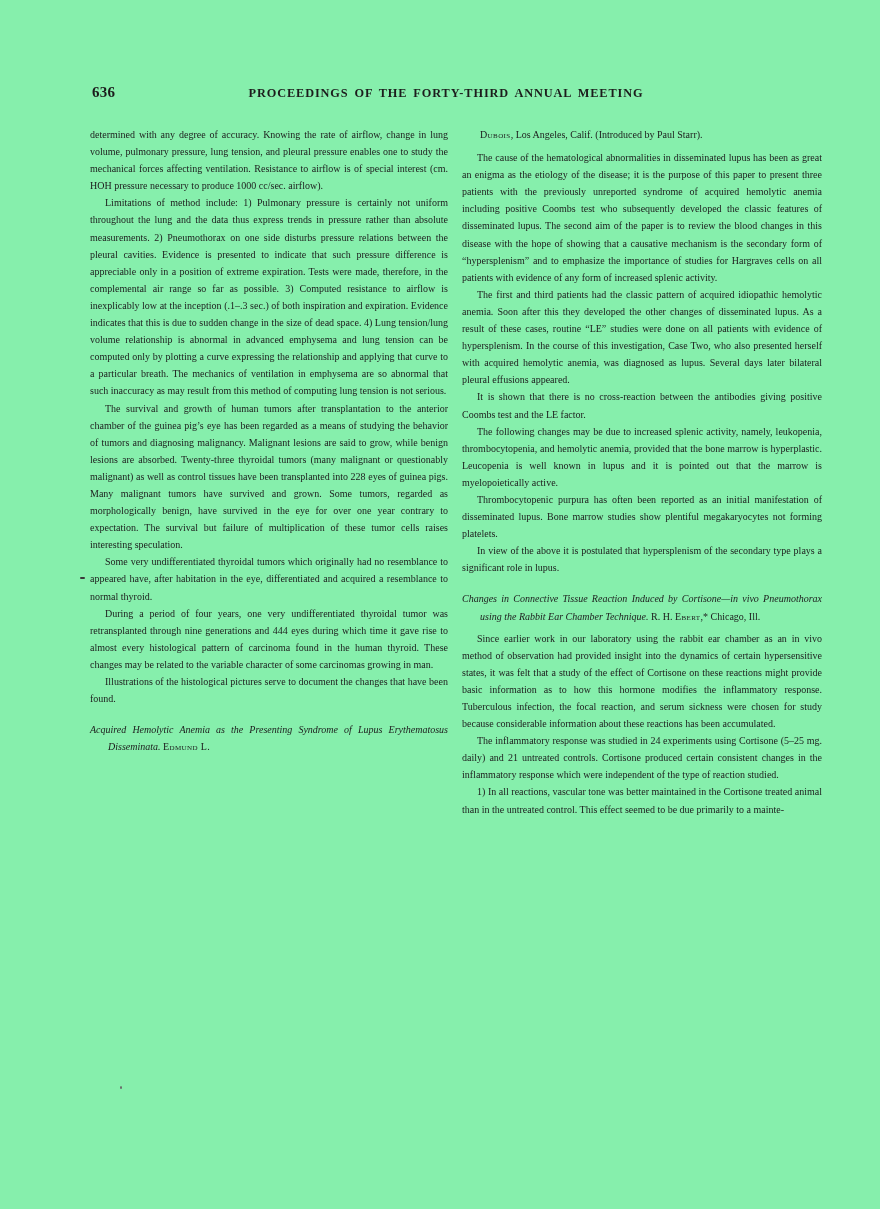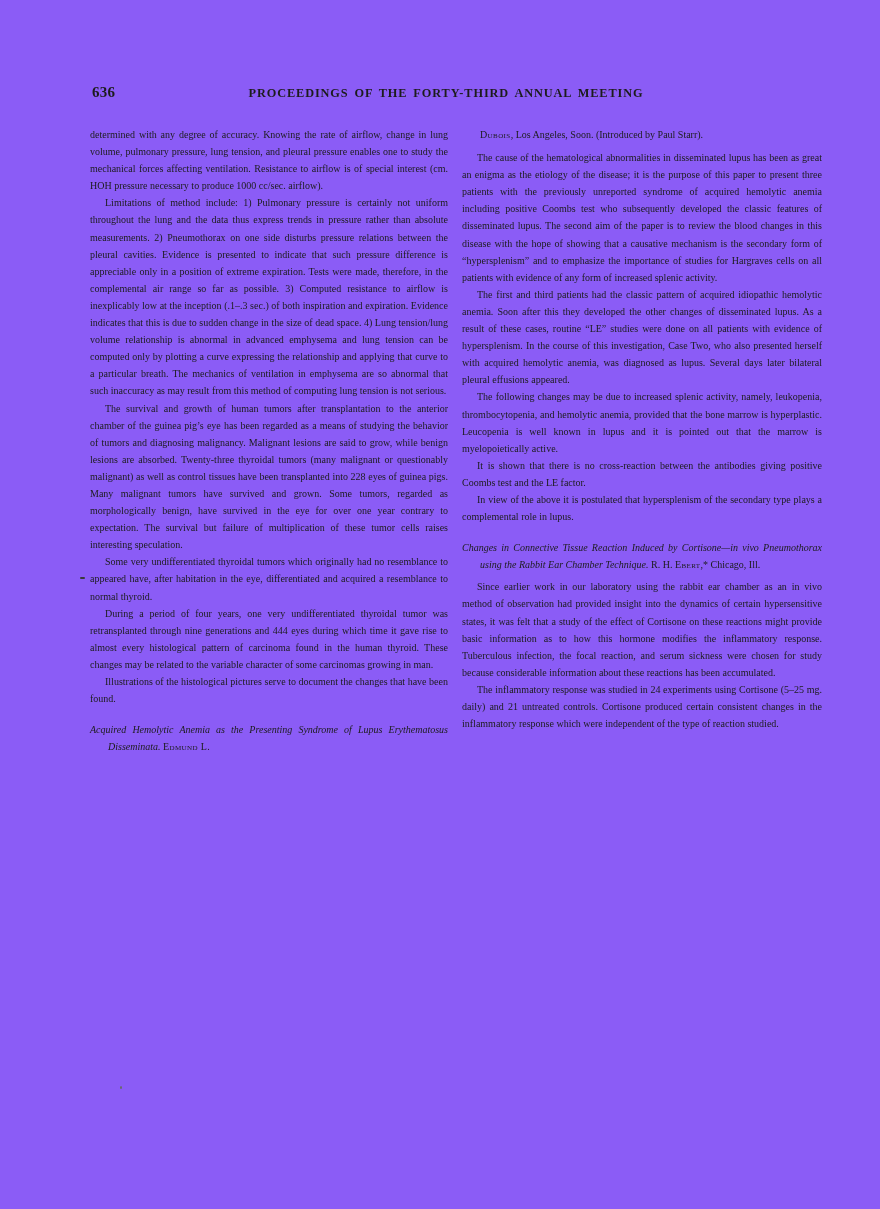--- a/index.html
+++ b/index.html
@@ -4,21 +4,21 @@
 <style>
   html, body {
     margin: 0;
     padding: 0;
     background: #ffffff;
   }
   .page {
     position: relative;
     width: 880px;
     height: 1209px;
-    background: #8b5cf6;
+    background: #86efac;
     overflow: hidden;
     font-family: "Liberation Serif", "DejaVu Serif", serif;
     color: #1c1c1c;
   }
   .running-head {
     position: absolute;
     top: 84px;
     left: 90px;
     width: 732px;
     height: 18px;
@@ -111,27 +111,29 @@
 
     <p class="body-para">The survival and growth of human tumors after transplantation to the anterior chamber of the guinea pig’s eye has been regarded as a means of studying the behavior of tumors and diagnosing malignancy.  Malignant lesions are said to grow, while benign lesions are absorbed. Twenty-three thyroidal tumors (many malignant or questionably malignant) as well as control tissues have been transplanted into 228 eyes of guinea pigs.  Many malignant tumors have survived and grown.  Some tumors, regarded as morphologically benign, have survived in the eye for over one year contrary to expectation.  The survival but failure of multiplication of these tumor cells raises interesting speculation.</p>
     <p class="body-para">Some very undifferentiated thyroidal tumors which originally had no resemblance to appeared have, after habitation in the eye, differentiated and acquired a resemblance to normal thyroid.</p>
     <p class="body-para">During a period of four years, one very undifferentiated thyroidal tumor was retransplanted through nine generations and 444 eyes during which time it gave rise to almost every histological pattern of carcinoma found in the human thyroid.  These changes may be related to the variable character of some carcinomas growing in man.</p>
     <p class="body-para">Illustrations of the histological pictures serve to document the changes that have been found.</p>
 
     <p class="abstract-heading"><span class="title">Acquired Hemolytic Anemia as the Presenting Syndrome of Lupus Erythematosus Disseminata.  </span><span class="author">Edmund L.</span></p>
   </div>
 
   <div class="col col-right">
-    <p class="heading-cont"><span class="author">Dubois</span><span>, Los Angeles, Soon.  (Introduced by Paul Starr).</span></p>
+    <p class="heading-cont"><span class="author">Dubois</span><span>, Los Angeles, Calif.  (Introduced by Paul Starr).</span></p>
 
     <p class="body-para">The cause of the hematological abnormalities in disseminated lupus has been as great an enigma as the etiology of the disease; it is the purpose of this paper to present three patients with the previously unreported syndrome of acquired hemolytic anemia including positive Coombs test who subsequently developed the classic features of disseminated lupus.  The second aim of the paper is to review the blood changes in this disease with the hope of showing that a causative mechanism is the secondary form of “hypersplenism” and to emphasize the importance of studies for Hargraves cells on all patients with evidence of any form of increased splenic activity.</p>
     <p class="body-para">The first and third patients had the classic pattern of acquired idiopathic hemolytic anemia.  Soon after this they developed the other changes of disseminated lupus. As a result of these cases, routine “LE” studies were done on all patients with evidence of hypersplenism.  In the course of this investigation, Case Two, who also presented herself with acquired hemolytic anemia, was diagnosed as lupus.  Several days later bilateral pleural effusions appeared.</p>
+    <p class="body-para">It is shown that there is no cross-reaction between the antibodies giving positive Coombs test and the LE factor.</p>
     <p class="body-para">The following changes may be due to increased splenic activity, namely, leukopenia, thrombocytopenia, and hemolytic anemia, provided that the bone marrow is hyperplastic.  Leucopenia is well known in lupus and it is pointed out that the marrow is myelopoietically active.</p>
-    <p class="body-para">It is shown that there is no cross-reaction between the antibodies giving positive Coombs test and the LE factor.</p>
-    <p class="body-para">In view of the above it is postulated that hypersplenism of the secondary type plays a complemental role in lupus.</p>
+    <p class="body-para">Thrombocytopenic purpura has often been reported as an initial manifestation of disseminated lupus.  Bone marrow studies show plentiful megakaryocytes not forming platelets.</p>
+    <p class="body-para">In view of the above it is postulated that hypersplenism of the secondary type plays a significant role in lupus.</p>
 
     <p class="abstract-heading"><span class="title">Changes in Connective Tissue Reaction Induced by Cortisone—in vivo Pneumothorax using the Rabbit Ear Chamber Technique.  </span><span>R. H. </span><span class="author">Ebert</span><span>,* Chicago, Ill.</span></p>
 
     <p class="body-para">Since earlier work in our laboratory using the rabbit ear chamber as an in vivo method of observation had provided insight into the dynamics of certain hypersensitive states, it was felt that a study of the effect of Cortisone on these reactions might provide basic information as to how this hormone modifies the inflammatory response.  Tuberculous infection, the focal reaction, and serum sickness were chosen for study because considerable information about these reactions has been accumulated.</p>
     <p class="body-para">The inflammatory response was studied in 24 experiments using Cortisone (5–25 mg. daily) and 21 untreated controls.  Cortisone produced certain consistent changes in the inflammatory response which were independent of the type of reaction studied.</p>
+    <p class="body-para">1) In all reactions, vascular tone was better maintained in the Cortisone treated animal than in the untreated control.  This effect seemed to be due primarily to a mainte-</p>
   </div>
 
 </div>
 
 </body></html>

